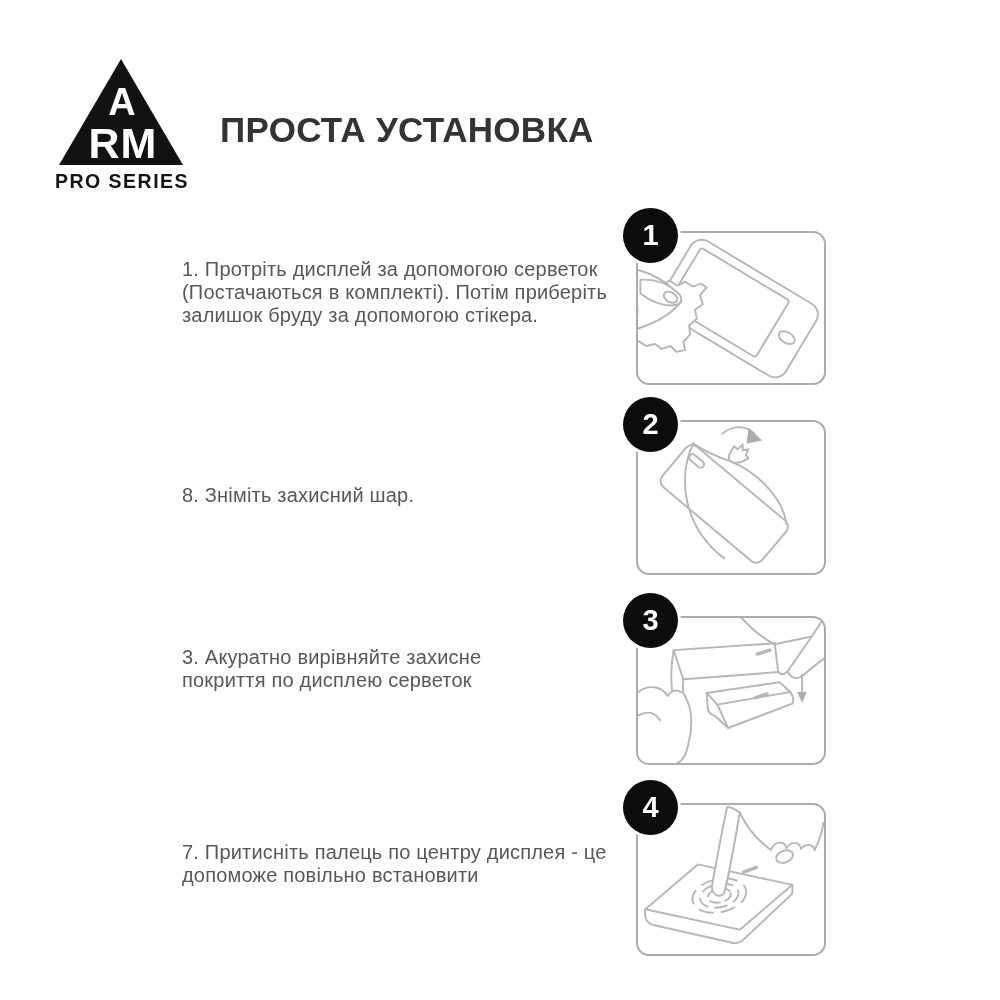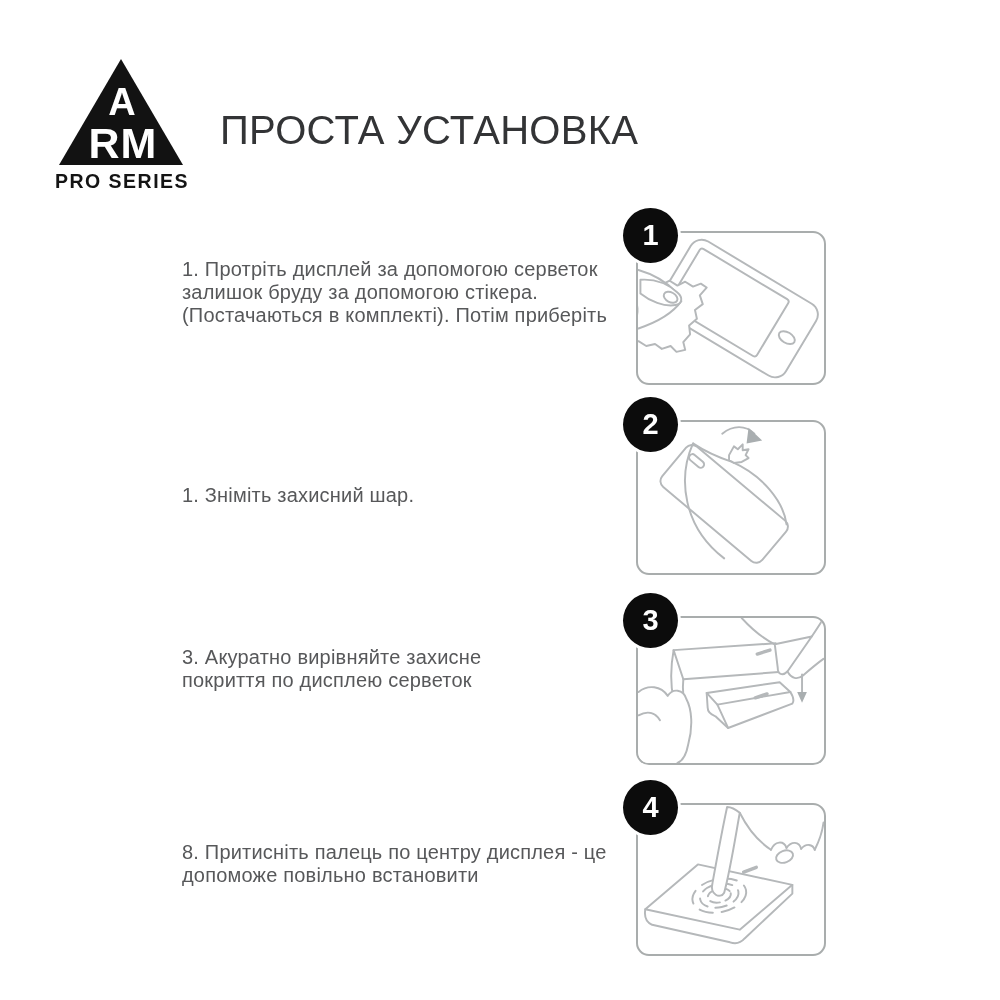--- a/index.html
+++ b/index.html
@@ -10,21 +10,21 @@
   
   .logo{position:absolute;left:50px;top:55px;width:150px;height:140px;}
   .logo .tri{fill:#121212;}
   .logo text{fill:#ffffff;font-family:"Liberation Sans",sans-serif;font-weight:800;}
   .logo .t-a{font-size:38px;}
   .logo .t-rm{font-size:43px;letter-spacing:1px;}
   .logo .t-series{fill:#141414;font-size:19.5px;letter-spacing:1.5px;font-weight:700;}
   
   .title{
     position:absolute;left:220px;top:109px;margin:0;
-    font-size:40px;line-height:42px;font-weight:400;color:#333436;letter-spacing:.3px;
+    font-size:35px;line-height:42px;font-weight:700;color:#333436;letter-spacing:.3px;
   }
   
   .step-text{
     position:absolute;left:182px;width:470px;
     font-size:20px;line-height:23px;color:#57585a;letter-spacing:.2px;
   }
   .step-text.s1{top:258px;}
   .step-text.s2{top:484px;}
   .step-text.s3{top:646px;}
   .step-text.s4{top:841px;}
@@ -61,35 +61,35 @@
     <polygon class="tri" points="71,4 133,110 9,110"></polygon>
     <text class="t-a" x="72" y="60" text-anchor="middle">A</text>
     <text class="t-rm" x="73" y="103" text-anchor="middle">RM</text>
     <text class="t-series" x="72" y="133" text-anchor="middle">PRO SERIES</text>
   </svg>
 
   <h1 class="title">ПРОСТА УСТАНОВКА</h1>
 
   <div class="step-text s1">
     <div>1. Протріть дисплей за допомогою серветок</div>
+    <div>(Постачаються в комплекті). Потім приберіть</div>
     <div>залишок бруду за допомогою стікера.</div>
-    <div>(Постачаються в комплекті). Потім приберіть</div>
   </div>
 
   <div class="step-text s2">
-    <div>1. Зніміть захисний шар.</div>
+    <div>8. Зніміть захисний шар.</div>
   </div>
 
   <div class="step-text s3">
     <div>3. Акуратно вирівняйте захисне</div>
     <div>покриття по дисплею серветок</div>
   </div>
 
   <div class="step-text s4">
-    <div>8. Притисніть палець по центру дисплея - це</div>
+    <div>7. Притисніть палець по центру дисплея - це</div>
     <div>допоможе повільно встановити</div>
   </div>
 
   <div class="panel p1">
     <svg viewBox="0 0 190 154" class="art">
       <g transform="rotate(31 100 76)">
         <rect class="wfill" x="28" y="33" width="150" height="86" rx="13"></rect>
         <rect x="38" y="42" width="106" height="68" rx="3"></rect>
         <ellipse cx="161" cy="76" rx="9" ry="5.5"></ellipse>
       </g>

